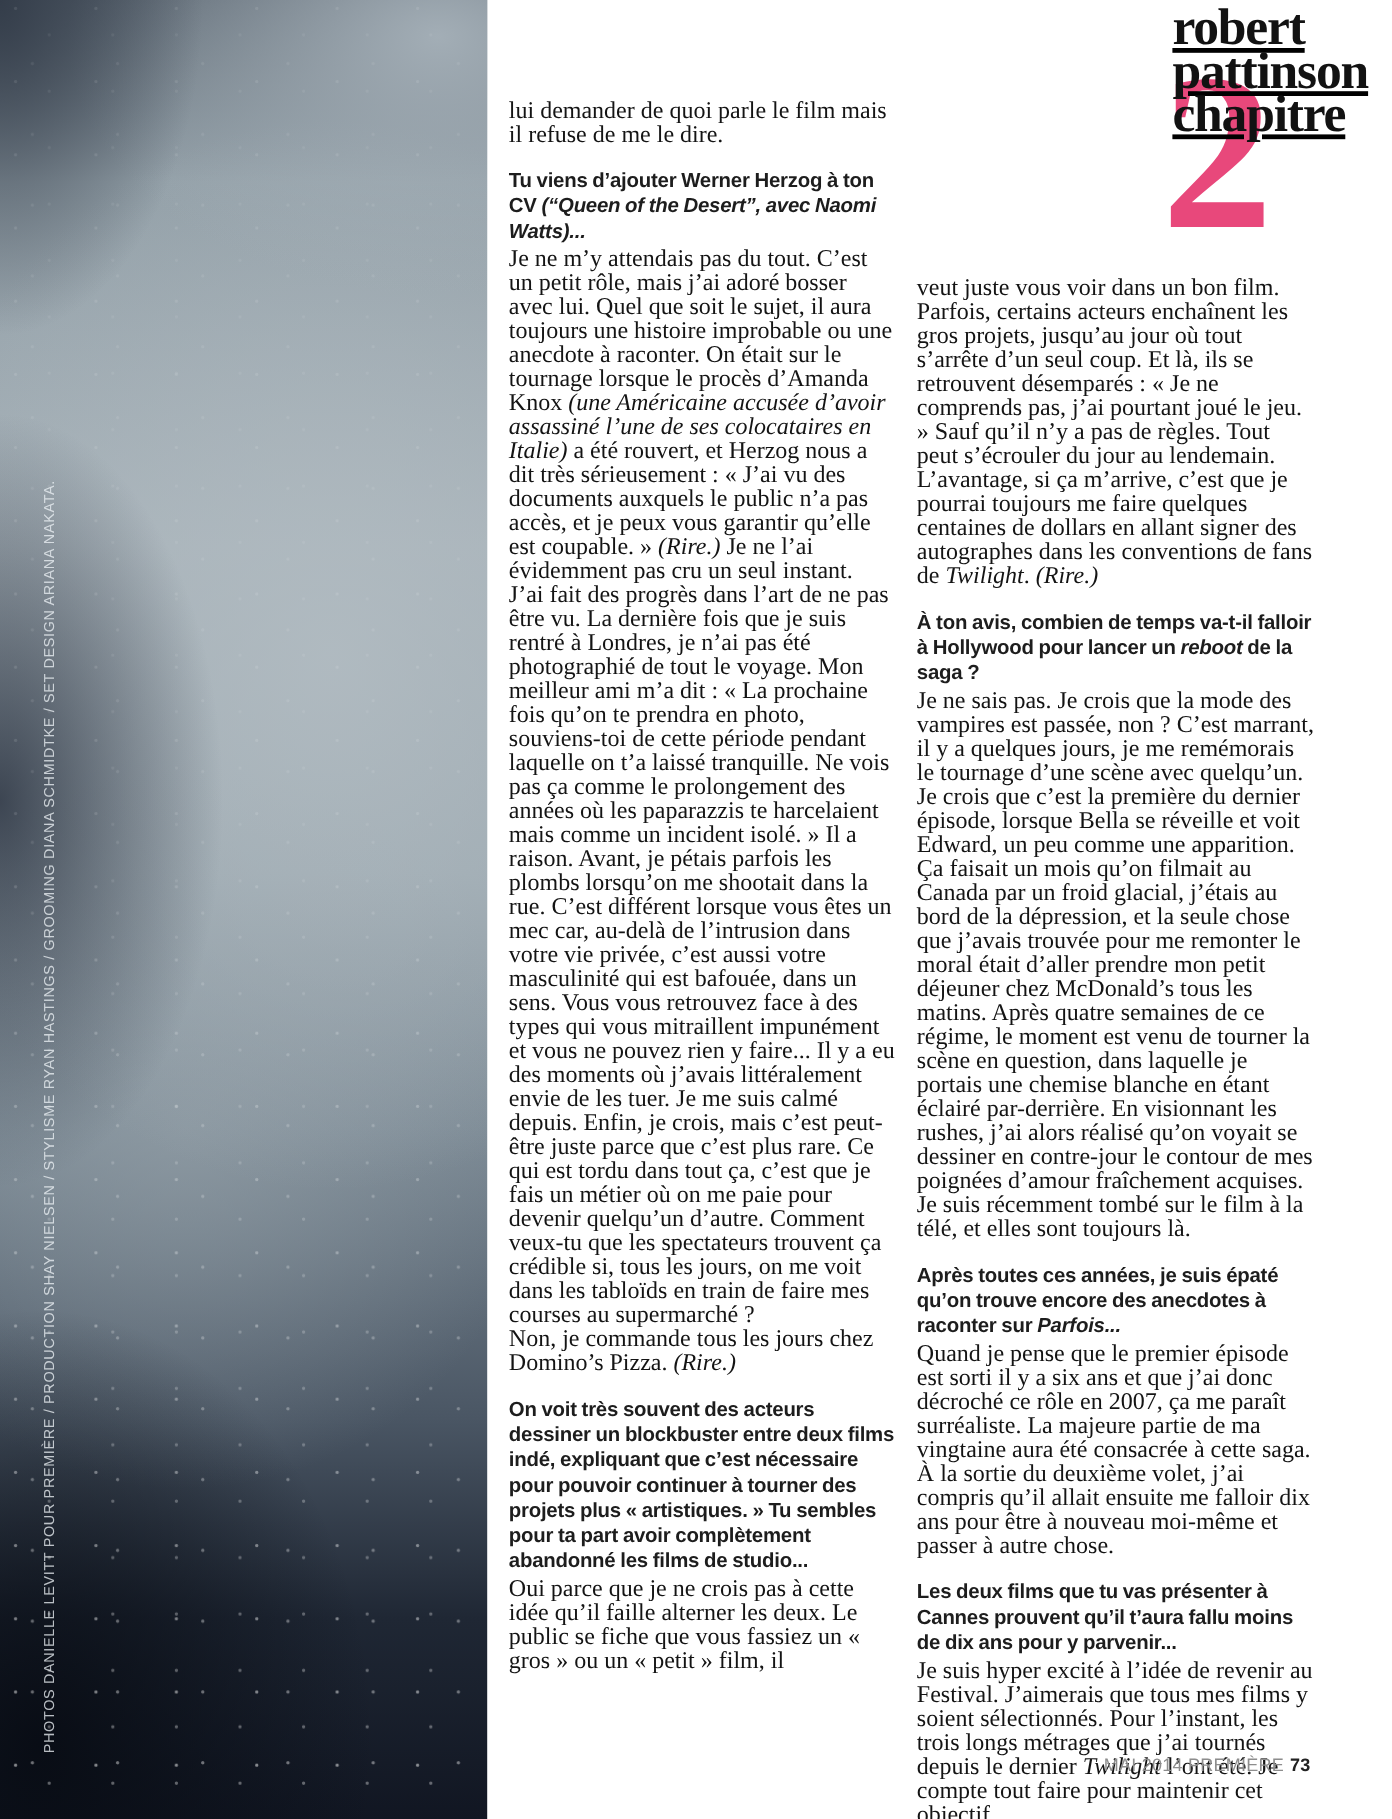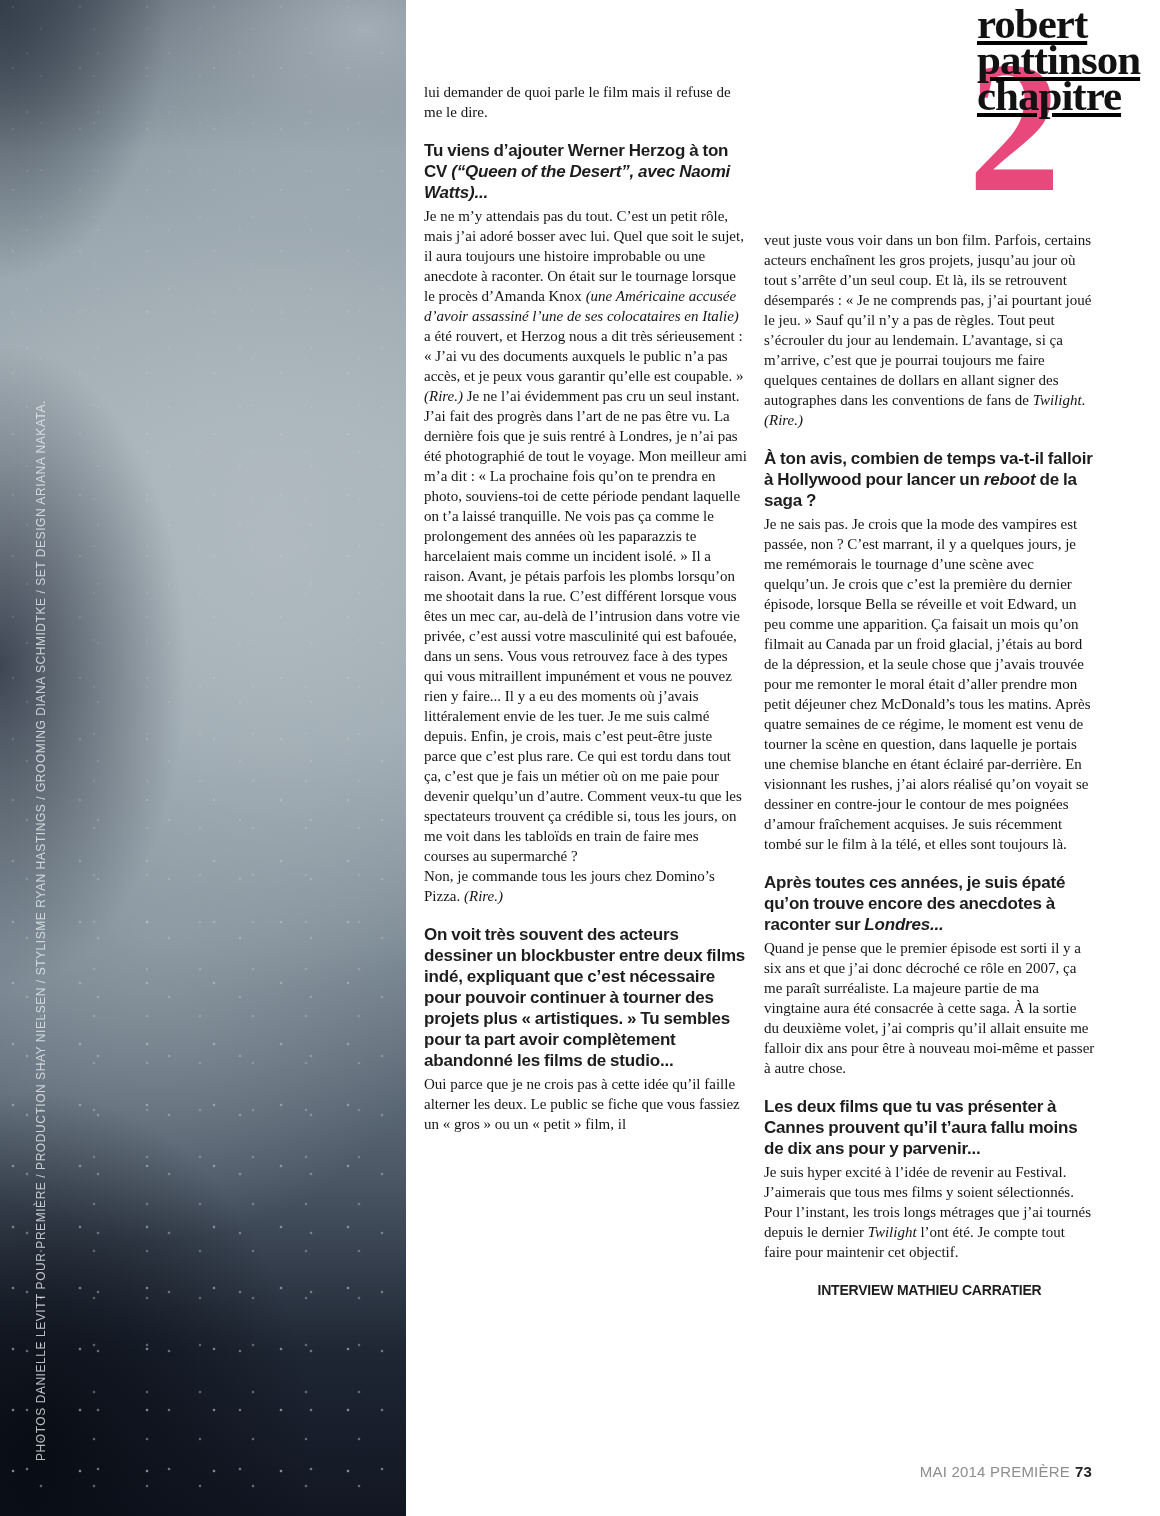--- a/index.html
+++ b/index.html
@@ -57,21 +57,21 @@
     position:absolute;left:968px;top:34px;z-index:1;
     font-family:"Liberation Serif", serif;
     font-weight:700;
     font-size:186px;line-height:1;
     letter-spacing:-4px;
   }
   
   .col{position:absolute;color:#141414;}
   .col1{left:424px;top:82px;width:323px;}
   .col2{left:764px;top:230px;width:331px;}
-  .block{font-size:15px;line-height:20px;}
+  .block{font-size:20px;line-height:20px;}
   .block.answer{font-family:"Liberation Serif", serif;text-align:left;}
   .block.question{
     font-family:"Liberation Sans", sans-serif;
     font-weight:700;
     font-size:17px;line-height:21px;
     letter-spacing:-0.2px;word-spacing:-0.5px;
     color:#1d1d1d;
     margin-top:18px;margin-bottom:3px;
   }
   .block em{font-style:italic;}
@@ -113,21 +113,21 @@
       <div class="block answer"><span>J’ai fait des progrès dans l’art de ne pas être vu. La dernière fois que je suis rentré à Londres, je n’ai pas été photographié de tout le voyage. Mon meilleur ami m’a dit : « La prochaine fois qu’on te prendra en photo, souviens-toi de cette période pendant laquelle on t’a laissé tranquille. Ne vois pas ça comme le prolongement des années où les paparazzis te harcelaient mais comme un incident isolé. » Il a raison. Avant, je pétais parfois les plombs lorsqu’on me shootait dans la rue. C’est différent lorsque vous êtes un mec car, au-delà de l’intrusion dans votre vie privée, c’est aussi votre masculinité qui est bafouée, dans un sens. Vous vous retrouvez face à des types qui vous mitraillent impunément et vous ne pouvez rien y faire... Il y a eu des moments où j’avais littéralement envie de les tuer. Je me suis calmé depuis. Enfin, je crois, mais c’est peut-être juste parce que c’est plus rare. Ce qui est tordu dans tout ça, c’est que je fais un métier où on me paie pour devenir quelqu’un d’autre. Comment veux-tu que les spectateurs trouvent ça crédible si, tous les jours, on me voit dans les tabloïds en train de faire mes courses au supermarché ?</span></div>
       <div class="block answer"><span>Non, je commande tous les jours chez Domino’s Pizza. </span><em>(Rire.)</em></div>
       <div class="block question"><span>On voit très souvent des acteurs dessiner un blockbuster entre deux films indé, expliquant que c’est nécessaire pour pouvoir continuer à tourner des projets plus « artistiques. » Tu sembles pour ta part avoir complètement abandonné les films de studio...</span></div>
       <div class="block answer"><span>Oui parce que je ne crois pas à cette idée qu’il faille alterner les deux. Le public se fiche que vous fassiez un « gros » ou un « petit » film, il</span></div>
     </div>
 
   <div class="col col2">
       <div class="block answer"><span>veut juste vous voir dans un bon film. Parfois, certains acteurs enchaînent les gros projets, jusqu’au jour où tout s’arrête d’un seul coup. Et là, ils se retrouvent désemparés : « Je ne comprends pas, j’ai pourtant joué le jeu. » Sauf qu’il n’y a pas de règles. Tout peut s’écrouler du jour au lendemain. L’avantage, si ça m’arrive, c’est que je pourrai toujours me faire quelques centaines de dollars en allant signer des autographes dans les conventions de fans de </span><em>Twilight</em><span>. </span><em>(Rire.)</em></div>
       <div class="block question"><span>À ton avis, combien de temps va-t-il falloir à Hollywood pour lancer un </span><em>reboot</em><span> de la saga ?</span></div>
       <div class="block answer"><span>Je ne sais pas. Je crois que la mode des vampires est passée, non ? C’est marrant, il y a quelques jours, je me remémorais le tournage d’une scène avec quelqu’un. Je crois que c’est la première du dernier épisode, lorsque Bella se réveille et voit Edward, un peu comme une apparition. Ça faisait un mois qu’on filmait au Canada par un froid glacial, j’étais au bord de la dépression, et la seule chose que j’avais trouvée pour me remonter le moral était d’aller prendre mon petit déjeuner chez McDonald’s tous les matins. Après quatre semaines de ce régime, le moment est venu de tourner la scène en question, dans laquelle je portais une chemise blanche en étant éclairé par-derrière. En visionnant les rushes, j’ai alors réalisé qu’on voyait se dessiner en contre-jour le contour de mes poignées d’amour fraîchement acquises. Je suis récemment tombé sur le film à la télé, et elles sont toujours là.</span></div>
-      <div class="block question"><span>Après toutes ces années, je suis épaté qu’on trouve encore des anecdotes à raconter sur </span><em>Londres...</em></div>
+      <div class="block question"><span>Après toutes ces années, je suis épaté qu’on trouve encore des anecdotes à raconter sur </span><em>Parfois...</em></div>
       <div class="block answer"><span>Quand je pense que le premier épisode est sorti il y a six ans et que j’ai donc décroché ce rôle en 2007, ça me paraît surréaliste. La majeure partie de ma vingtaine aura été consacrée à cette saga. À la sortie du deuxième volet, j’ai compris qu’il allait ensuite me falloir dix ans pour être à nouveau moi-même et passer à autre chose.</span></div>
       <div class="block question"><span>Les deux films que tu vas présenter à Cannes prouvent qu’il t’aura fallu moins de dix ans pour y parvenir...</span></div>
       <div class="block answer"><span>Je suis hyper excité à l’idée de revenir au Festival. J’aimerais que tous mes films y soient sélectionnés. Pour l’instant, les trois longs métrages que j’ai tournés depuis le dernier </span><em>Twilight</em><span> l’ont été. Je compte tout faire pour maintenir cet objectif.</span></div>
       <div class="block byline"><span>INTERVIEW MATHIEU CARRATIER</span></div>
     </div>
 
   <div class="footer">
     <span>MAI 2014 PREMIÈRE</span><span class="pagenum">73</span>
   </div>
 

